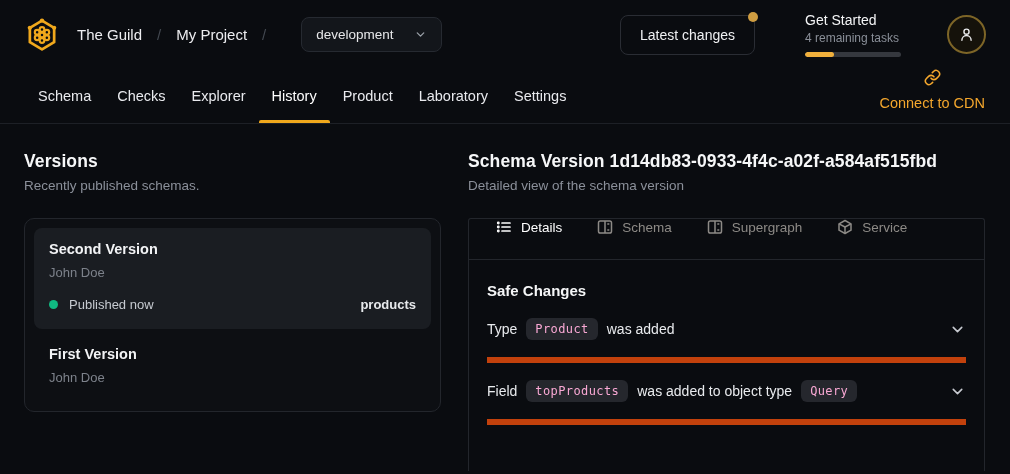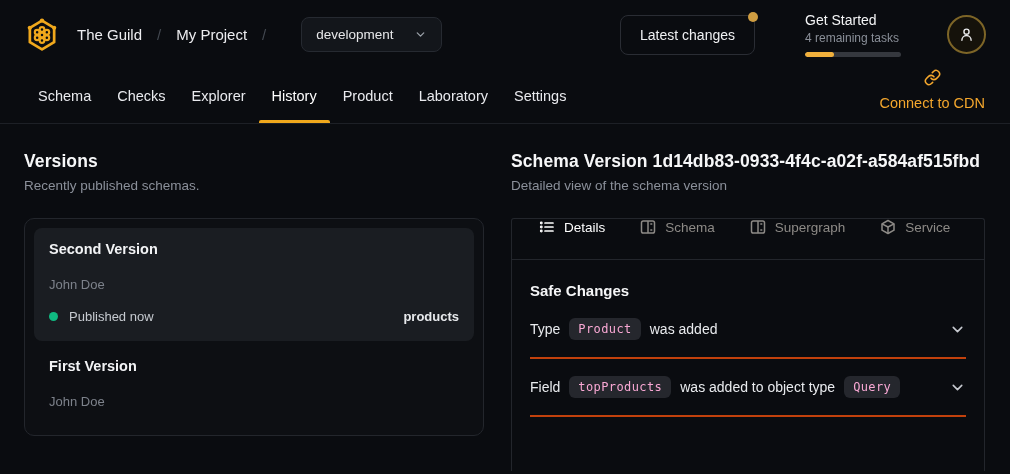--- a/index.html
+++ b/index.html
@@ -55,56 +55,56 @@
     content:""; position:absolute; left:0; right:0; bottom:0; height:3px;
     background:#f0a81c; border-radius:2px 2px 0 0;
   }
   .cdn-link {
     margin-left:auto; display:flex; align-items:center; gap:9px;
     color:#f4a72d; font-size:14.5px; cursor:pointer;flex-direction:column;
   }
 
   
   .main { display:flex; gap:27px; padding:27px 25px 0 24px; }
-  .col-left { width:460px; flex:none; }
+  .col-left { width:417px; flex:none; }
   .col-right { flex:1; min-width:0; }
   .panel-title { font-size:17.5px; font-weight:700; color:#f6f7f8; letter-spacing:.1px; white-space:nowrap; }
   .panel-sub { font-size:13.5px; color:#8b909a; margin-top:6px; }
 
   
   .versions-card {
     margin-top:25px; border:1px solid #23262c; background:#0d0f13;
     border-radius:10px; padding:9px;
   }
   .version-item { padding:13px 15px 17px; border-radius:8px; cursor:pointer; }
   .version-item.selected { background:#1a1d22; }
   .version-item + .version-item { margin-top:4px; }
   .v-name { font-size:14.5px; font-weight:600; color:#f2f3f5; }
-  .v-author { font-size:13px; color:#7d828b; margin-top:20px; }
+  .v-author { font-size:13px; color:#7d828b; margin-top:8px; }
   .v-meta { display:flex; align-items:center; margin-top:17px; }
   .v-dot { width:9px; height:9px; border-radius:50%; background:#10b981; margin-right:11px; }
   .v-status { font-size:13px; color:#c6cad0; }
   .v-service { margin-left:auto; font-size:13px; font-weight:700; color:#e7e9ec; }
 
   
   .detail-card {
     margin-top:25px; border:1px solid #23262c; border-bottom:none;
     border-radius:3px 3px 0 0; height:253px;
   }
   .detail-tabs {
     height:41px; display:flex; align-items:flex-start; gap:35px; padding:0 27px;
     border-bottom:1px solid #23262c;
   }
   .d-tab { display:flex; align-items:center; gap:9px; font-size:13.5px; color:#8d8a86; cursor:pointer; }
   .d-tab.active { color:#ffffff; font-weight:500; }
   .detail-body { padding:0 18px; }
   .section-title { font-size:15px; font-weight:700; color:#f5f6f7; margin:22px 0 2px; }
   .change-row {
     display:flex; align-items:center; gap:9px; padding:17px 0;
-    border-bottom:2px solid #c2410c; font-size:14px; color:#e9ebee; cursor:pointer;
+    border-bottom:6px solid #c2410c; font-size:14px; color:#e9ebee; cursor:pointer;
   }
   .code-chip {
     font-family:"DejaVu Sans Mono", monospace; font-size:12px; color:#f9a8d4;
     background:#25272d; padding:4px 9px; border-radius:6px; letter-spacing:.4px;
   }
   .row-chevron { margin-left:auto; color:#c7cad0; }
 </style>
 </head>
 <body>
 

